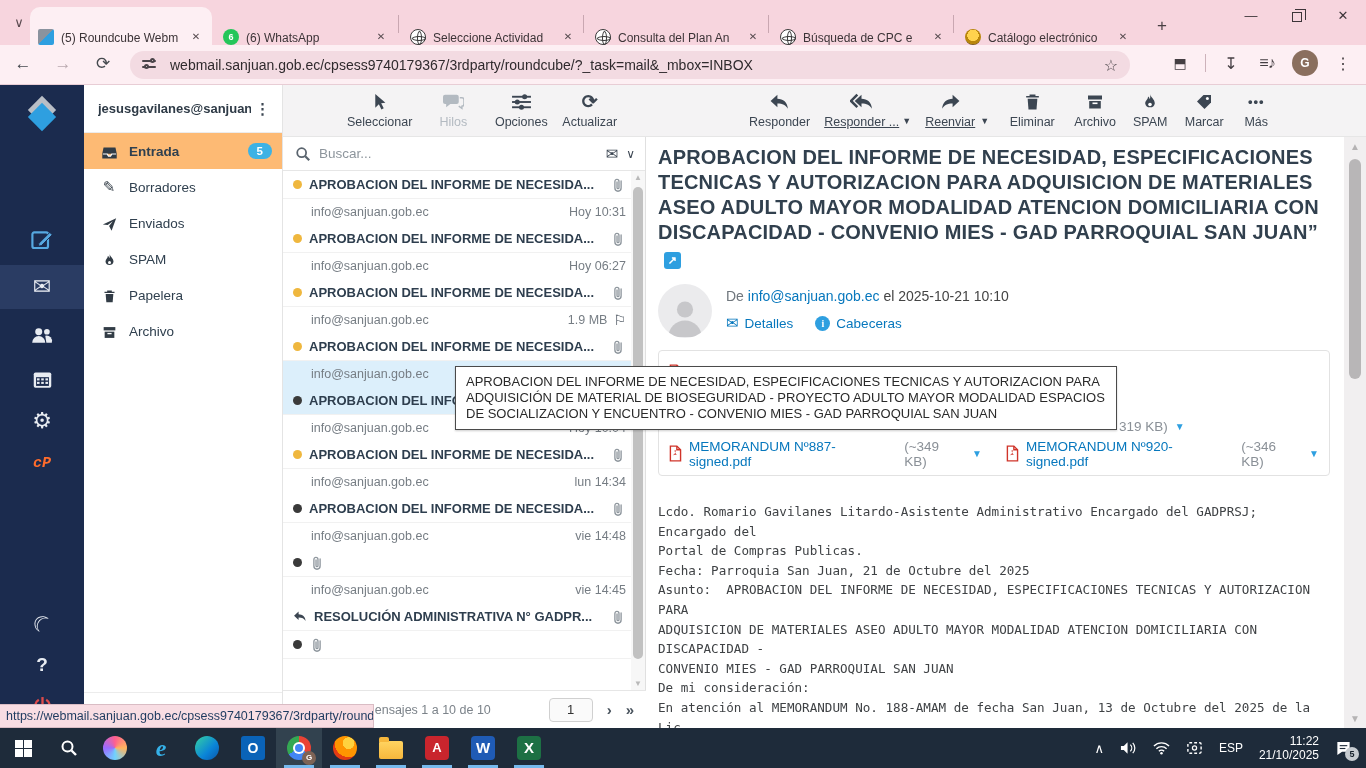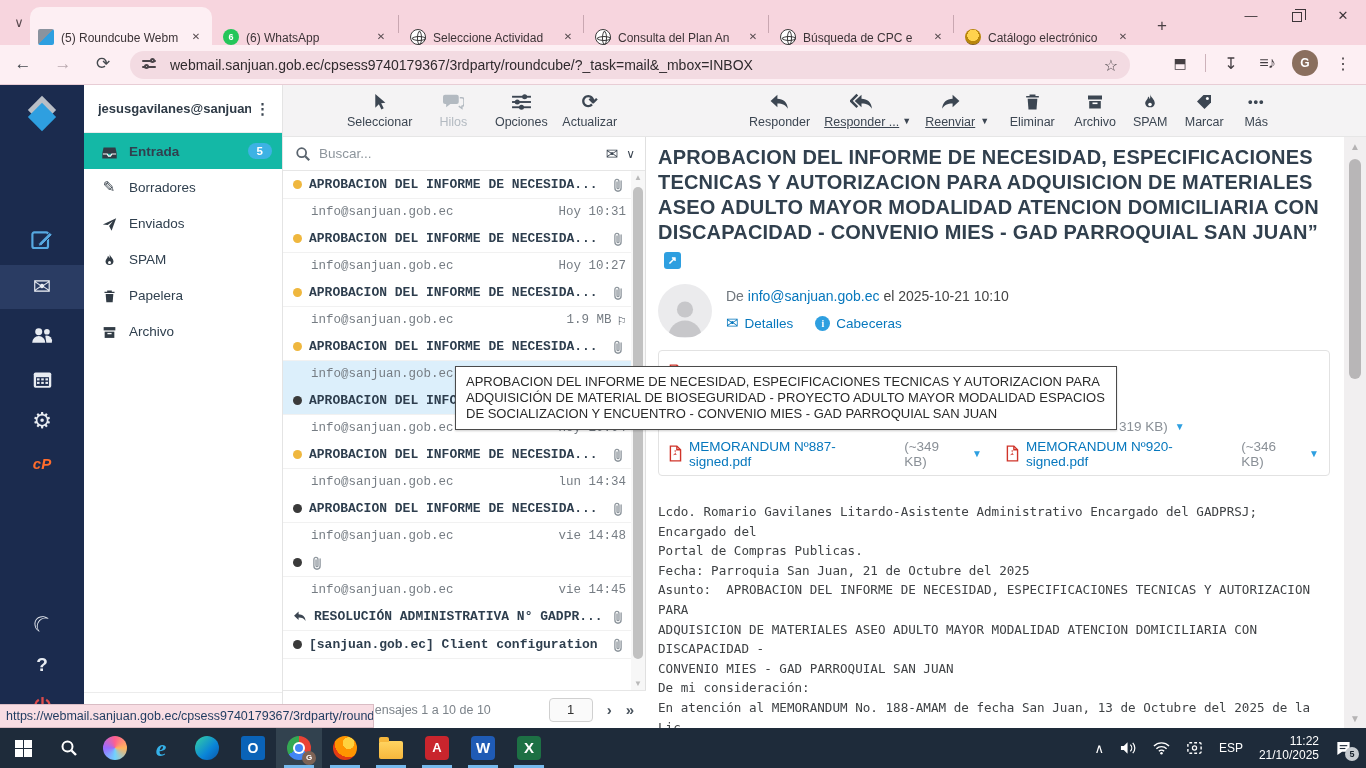--- a/index.html
+++ b/index.html
@@ -48,49 +48,49 @@
   
   .app { position:absolute; left:0; top:85px; width:1366px; height:643px; background:#fff; }
   .appstrip { position:absolute; left:0; top:0; width:84px; height:643px; background:#1b2b4e; }
   .stripbtn { position:absolute; left:0; width:84px; height:44px; display:flex; align-items:center; justify-content:center; color:#e8ecf2; }
   .stripbtn.sel { background:#2a3c63; }
   .rclogo { width:34px; height:30px; position:relative; }
   .rclogo i { position:absolute; left:7px; width:20px; height:20px; transform:rotate(45deg); }
   .rclogo i:nth-child(1){ top:0; background:#b9bec6; }
   .rclogo i:nth-child(2){ top:7px; background:#2e9fe0; }
   .glyph { font-size:22px; }
-  .cplogo { font-style:italic; font-weight:bold; color:#ff6c2c; font-size:15px; font-family:Liberation Sans, sans-serif; }
+  .cplogo { font-style:italic; font-weight:bold; color:#ff6c2c; font-size:15px; font-family:Liberation Mono, monospace; }
 
   .folders { position:absolute; left:84px; top:0; width:199px; height:643px; background:#fff; border-right:1px solid #e4e4e4; }
   .fhead { height:48px; display:flex; align-items:center; padding:0 8px 0 14px; border-bottom:1px solid #ececec; }
   .fhead .acct { flex:1; font-size:13px; font-weight:bold; color:#2e3a46; white-space:nowrap; overflow:hidden; }
   .fhead .kebab { color:#3c4652; font-size:15px; font-weight:bold; padding:0 4px; }
   .frow { height:36px; display:flex; align-items:center; gap:11px; padding:0 10px 0 16px; font-size:13.5px; color:#30404f; }
-  .frow.sel { background:#14b8a6; font-weight:bold; }
+  .frow.sel { background:#fdba74; font-weight:bold; }
   .frow .fic { width:18px; text-align:center; color:#323c46; font-size:15px; }
   .badge { margin-left:auto; background:#3db2e4; color:#fff; font-size:11.5px; font-weight:bold; border-radius:9px; padding:2px 9px; }
   .ffoot { position:absolute; left:0; bottom:0; width:100%; height:36px; border-top:1px solid #ececec; display:flex; align-items:center; gap:8px; padding:0 12px; }
   .qbar { width:78px; height:12px; border:1px solid #d6d6d6; border-radius:6px; background:#fff; }
   .qtext { font-size:11.5px; color:#6c757c; }
 
   .toolstrip { position:absolute; left:283px; top:0; width:1083px; height:52px; background:#f4f3f4; border-bottom:1px solid #e6e6e6; }
   .tgroup { position:absolute; top:5px; display:flex; gap:6px; }
   .tbtn { min-width:62px; display:flex; flex-direction:column; align-items:center; gap:3px; color:#3c4652; font-size:12.5px; padding:2px 4px; }
   .tbtn svg, .tbtn .tgl { height:20px; }
   .tbtn .tgl { font-size:19px; line-height:20px; font-weight:bold; }
   .tbtn.dis { color:#b3bac1; }
   .withcaret { position:relative;text-decoration:underline; }
   .caret { position:absolute; right:-8px; top:26px; font-size:9px; color:#3c4652; }
 
   .listpane { position:absolute; left:283px; top:52px; width:363px; height:591px; background:#fff; border-right:1px solid #e0e0e0; }
   .searchrow { height:34px; border-bottom:1px solid #e6e6e6; display:flex; align-items:center; padding:0 10px 0 12px; gap:8px; }
   .searchrow input { flex:1; border:none; outline:none; font-size:13.5px; color:#333; background:transparent; font-family:"Liberation Sans",sans-serif; }
   .searchrow input::placeholder { color:#8d959c; }
   .srgl { color:#3c4652; font-size:15px; }
-  .msgs { position:absolute; left:0; top:34px; width:349px; height:519px; overflow:hidden;font-family:Liberation Mono, monospace; }
+  .msgs { position:absolute; left:0; top:34px; width:349px; height:519px; overflow:hidden; }
   .msg { padding:0 6px 0 10px; border-bottom:1px solid #f1f1f1; }
   .msg.sel { background:#dceffb; }
   .mline1 { height:26px; display:flex; align-items:center; gap:6px; padding-left:18px; }
   .mline1 .sender { flex:1; font-size:12.5px; color:#767d84; white-space:nowrap; overflow:hidden; }
   .mline1 .mdate { font-size:12.5px; color:#767d84; white-space:nowrap; }
   .mline1 .flagic { color:#3c4652; font-size:14px; }
   .mline2 { height:27px; display:flex; align-items:center; gap:7px; }
   .dot { width:9px; height:9px; border-radius:50%; flex:0 0 9px; }
   .dot.unread { background:#efb73e; }
   .dot.read { background:#3a3a3a; }
@@ -556,21 +556,21 @@
             <span class="subj">APROBACION DEL INFORME DE NECESIDA...</span>
             <svg class="ic clip" width="14" height="16">
               <use href="#s-clip"></use>
             </svg>
           </div>
       </div>
 
       <div class="msg">
         <div class="mline1">
             <span class="sender">info@sanjuan.gob.ec</span>
-            <span class="mdate">Hoy 10:27</span>
+            <span class="mdate">Hoy 06:27</span>
           </div>
         <div class="mline2">
             <span class="dot unread"></span>
             <span class="subj">APROBACION DEL INFORME DE NECESIDA...</span>
             <svg class="ic clip" width="14" height="16">
               <use href="#s-clip"></use>
             </svg>
           </div>
       </div>
 
@@ -656,21 +656,20 @@
             <span class="subj">RESOLUCIÓN ADMINISTRATIVA N° GADPR...</span>
             <svg class="ic clip" width="14" height="16">
               <use href="#s-clip"></use>
             </svg>
           </div>
       </div>
 
       <div class="msg">
         <div class="mline2">
             <span class="dot read"></span>
-            <span class="subj">[sanjuan.gob.ec] Client configuration setting...</span>
             <svg class="ic clip" width="14" height="16">
               <use href="#s-clip"></use>
             </svg>
           </div>
       </div>
     </div>
 
     <div class="lscroll">
       <div class="up">▲</div>
       <div class="thumb"></div>

